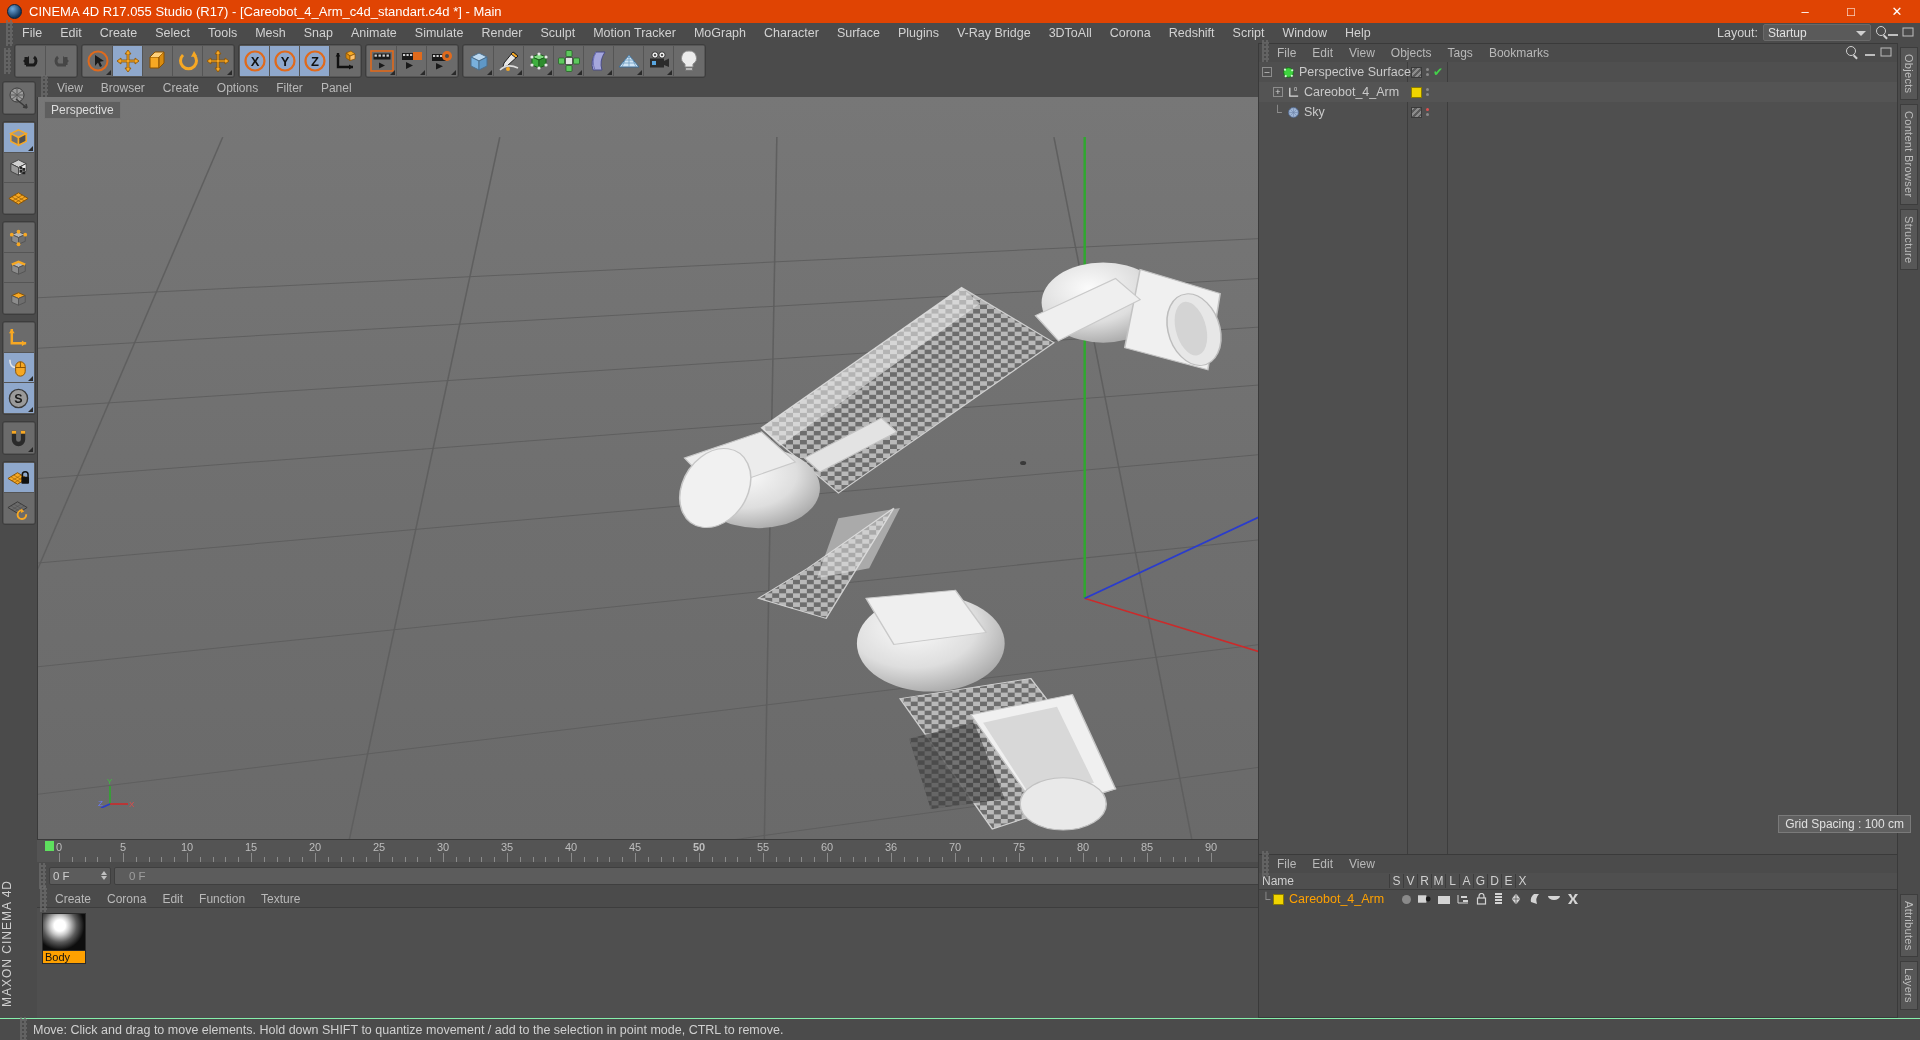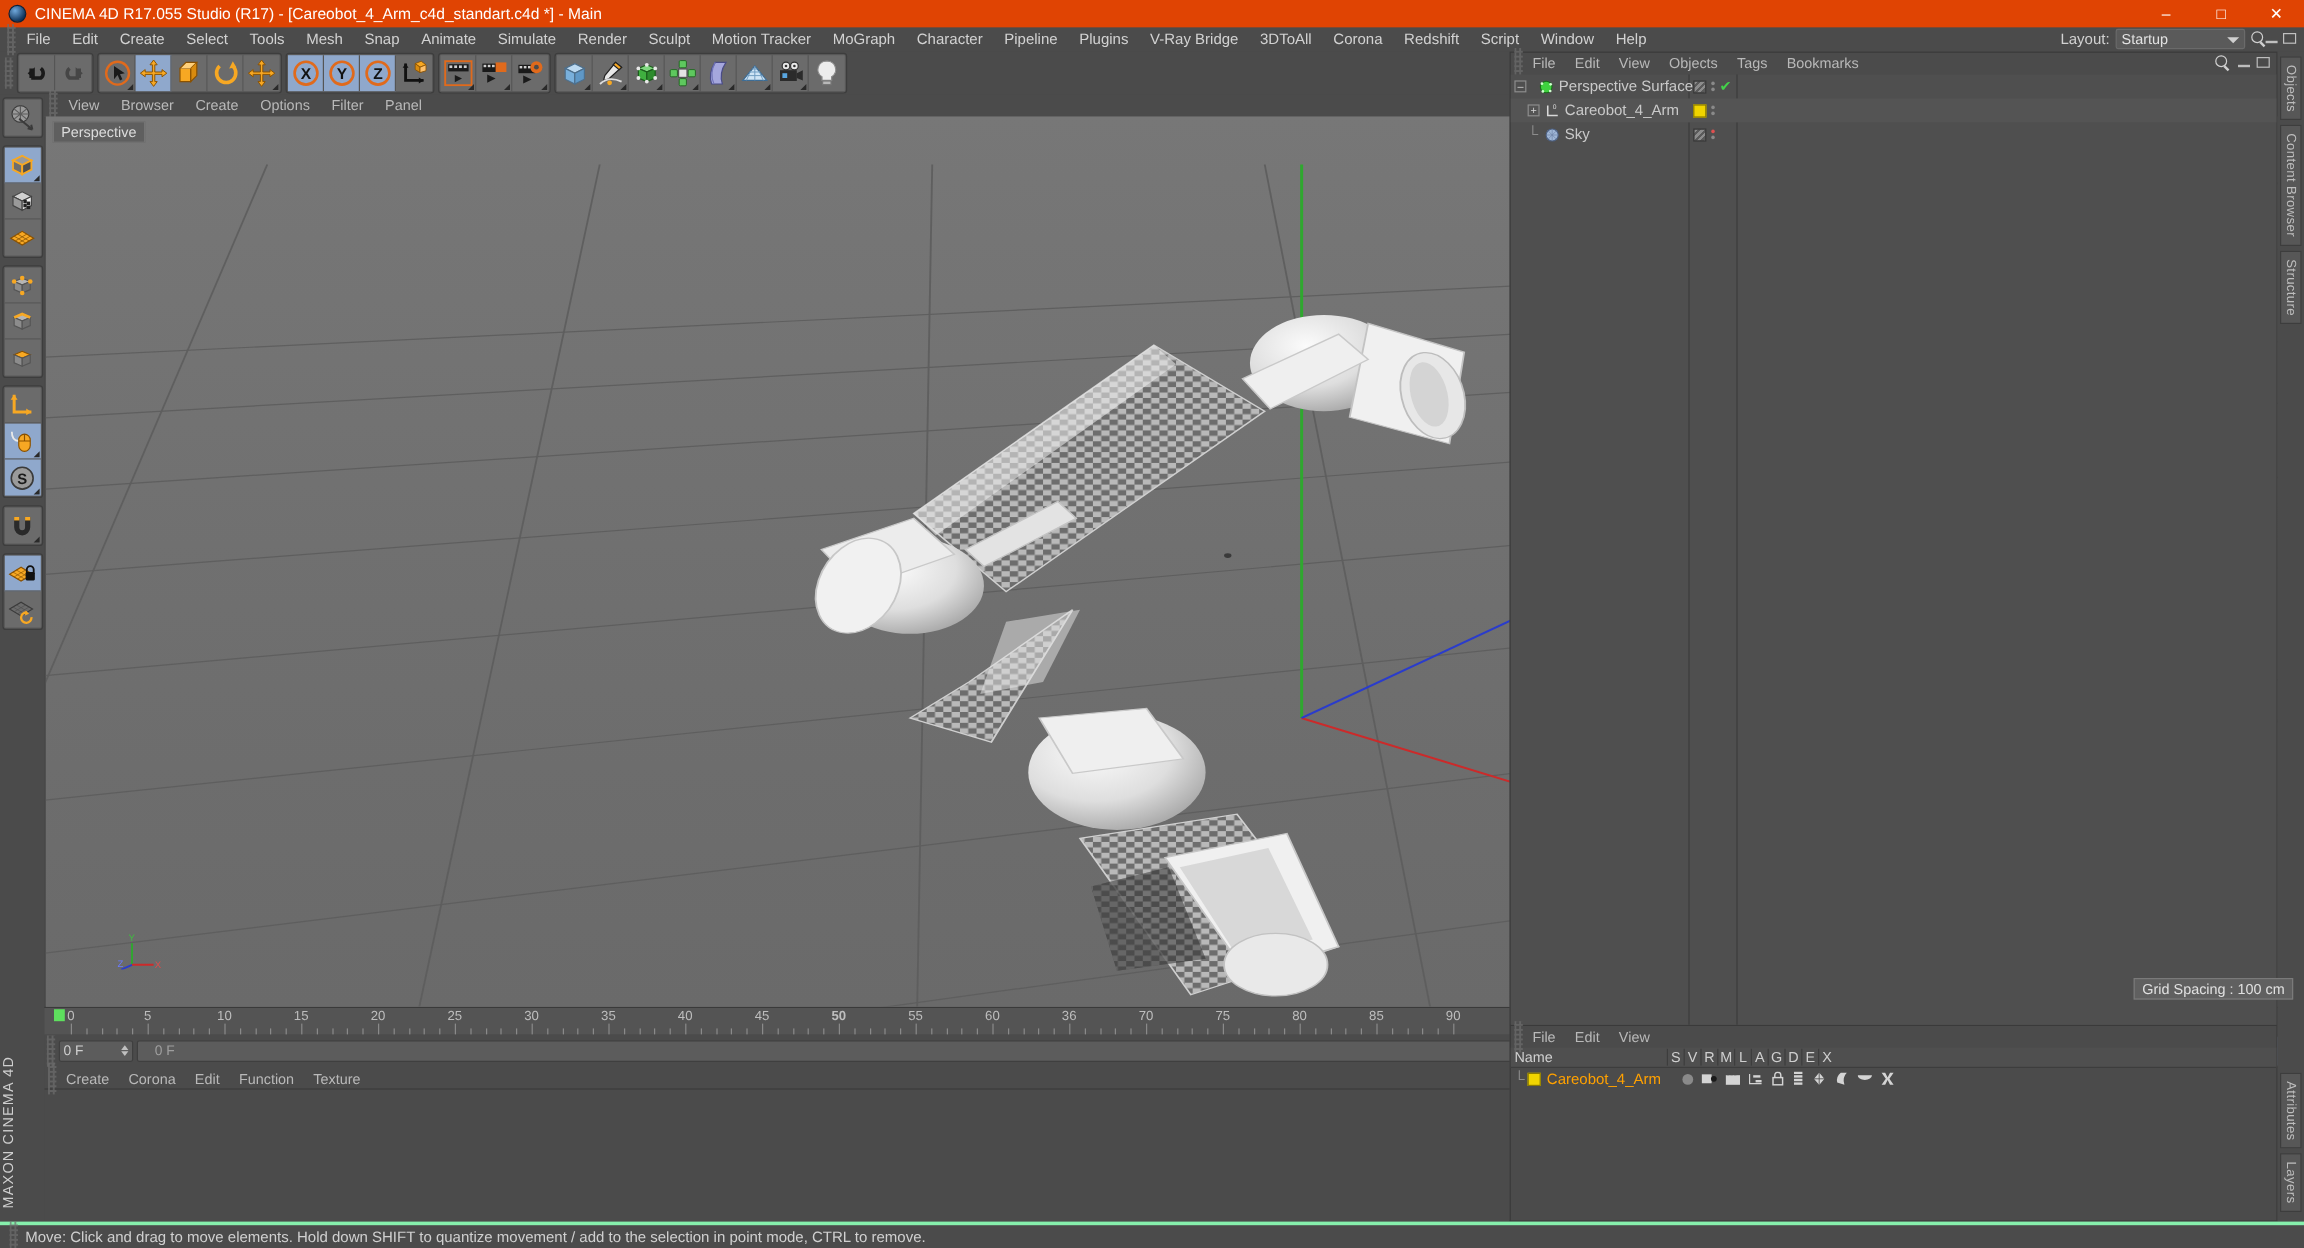--- a/index.html
+++ b/index.html
@@ -141,22 +141,22 @@
   
   .laymgr{ flex:1;background:#4b4b4b;display:flex;flex-direction:column;border:1px solid #3a3a3a;border-top:none;}
   .lay-head{height:17px;background:#4f4f4f;display:flex;align-items:center;font-size:12px;color:#cfcfcf;
      border-bottom:1px solid #3d3d3d;}
   .lay-head .nm{width:130px;padding-left:3px;}
   .lay-head .cc{width:14px;text-align:center;border-left:1px solid #3d3d3d;}
   .lay-row{height:18px;display:flex;align-items:center;font-size:12.5px;color:#ffa100;}
 
   
   .statusbar{ position:absolute;left:0;bottom:0;width:1920px;height:22px;background:#4b4b4b;
-     display:flex;align-items:center;gap:6px;padding-left:8px;font-size:12.5px;color:#d0d0d0;
-     border-top:3px solid #86efac;}
+     display:flex;align-items:center;gap:6px;padding-left:20px;font-size:12.5px;color:#d0d0d0;
+     border-top:1px solid #86efac;}
 
   .maxon{ position:absolute;left:0;bottom:22px;width:22px;height:150px;
      writing-mode:vertical-rl;transform:rotate(180deg);color:#cfcfcf;font-size:12px;
      letter-spacing:1px;text-align:center;background:#4b4b4b;}
 
   .om-menu{height:18px;display:flex;align-items:center;padding-left:3px;}
   .om-menu .mi4{padding:0 8px;font-size:12px;color:#b9b9b9;}
   .tag-sq{width:11px;height:11px;}
   .tag-hatch{background:repeating-linear-gradient(135deg,#8c8c8c 0 2px,#5a5a5a 2px 4px);border:1px solid #3a3a3a;}
   .dots{display:flex;flex-direction:column;gap:2px;}
@@ -185,21 +185,21 @@
       <div class="mi">Tools</div>
       <div class="mi">Mesh</div>
       <div class="mi">Snap</div>
       <div class="mi">Animate</div>
       <div class="mi">Simulate</div>
       <div class="mi">Render</div>
       <div class="mi">Sculpt</div>
       <div class="mi">Motion Tracker</div>
       <div class="mi">MoGraph</div>
       <div class="mi">Character</div>
-      <div class="mi">Pipeline</div>
+      <div class="mi">Surface</div>
       <div class="mi">Plugins</div>
       <div class="mi">V-Ray Bridge</div>
       <div class="mi">3DToAll</div>
       <div class="mi">Corona</div>
       <div class="mi">Redshift</div>
       <div class="mi">Script</div>
       <div class="mi">Window</div>
       <div class="mi">Help</div>
     </div>
   <div class="layout-box">
@@ -963,20 +963,26 @@
         <div class="panel-menu">
           <div class="grip"></div>
           <div id="mat-menu-items" style="display:flex">
               <div class="mi3">Create</div>
               <div class="mi3">Corona</div>
               <div class="mi3">Edit</div>
               <div class="mi3">Function</div>
               <div class="mi3">Texture</div>
             </div>
         </div>
+        <div class="matbody">
+          <div class="matchip">
+            <div class="matthumb"></div>
+            <div class="matname">Body</div>
+          </div>
+        </div>
       </div>
 
       <div class="coordmgr">
         <div class="coord-head">
           <div class="grip"></div>
           <span style="width:96px;padding-left:6px">--</span>
           <span style="width:96px">--</span>
           <span style="width:90px">--</span>
         </div>
         <div class="coordbody">

